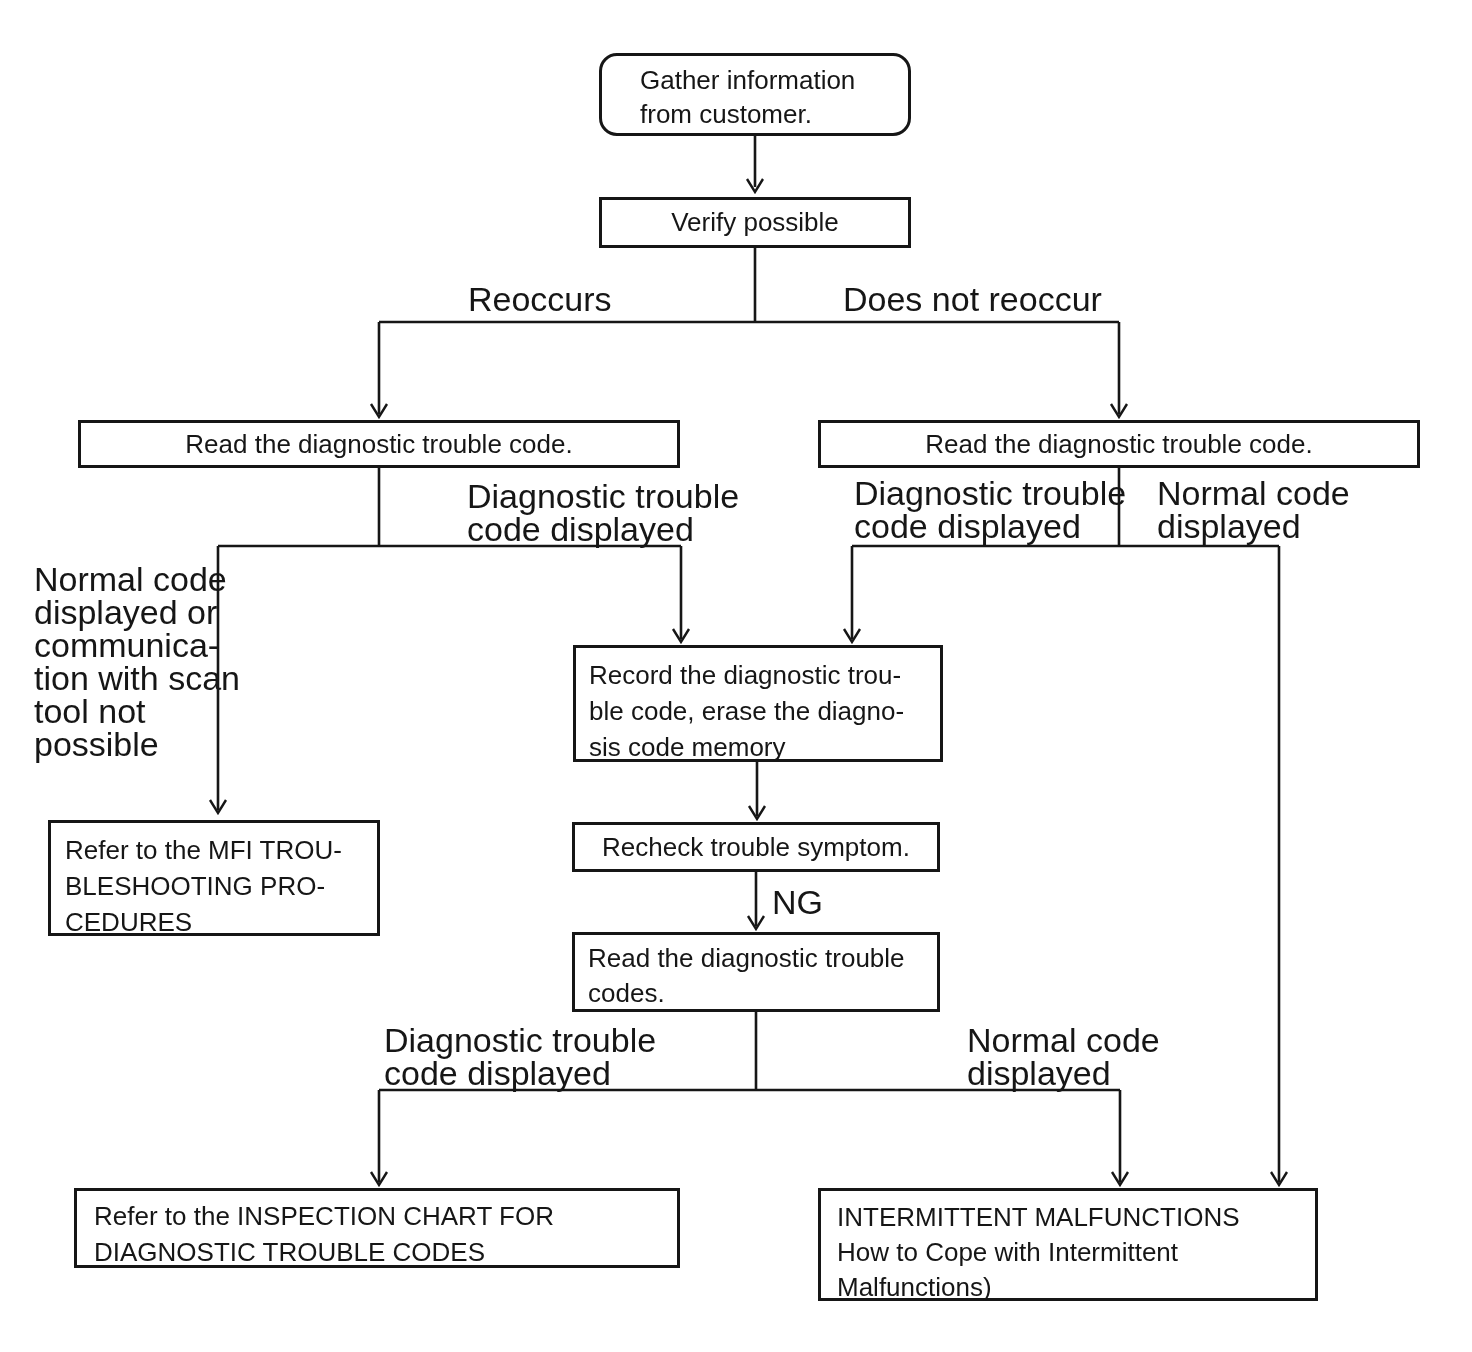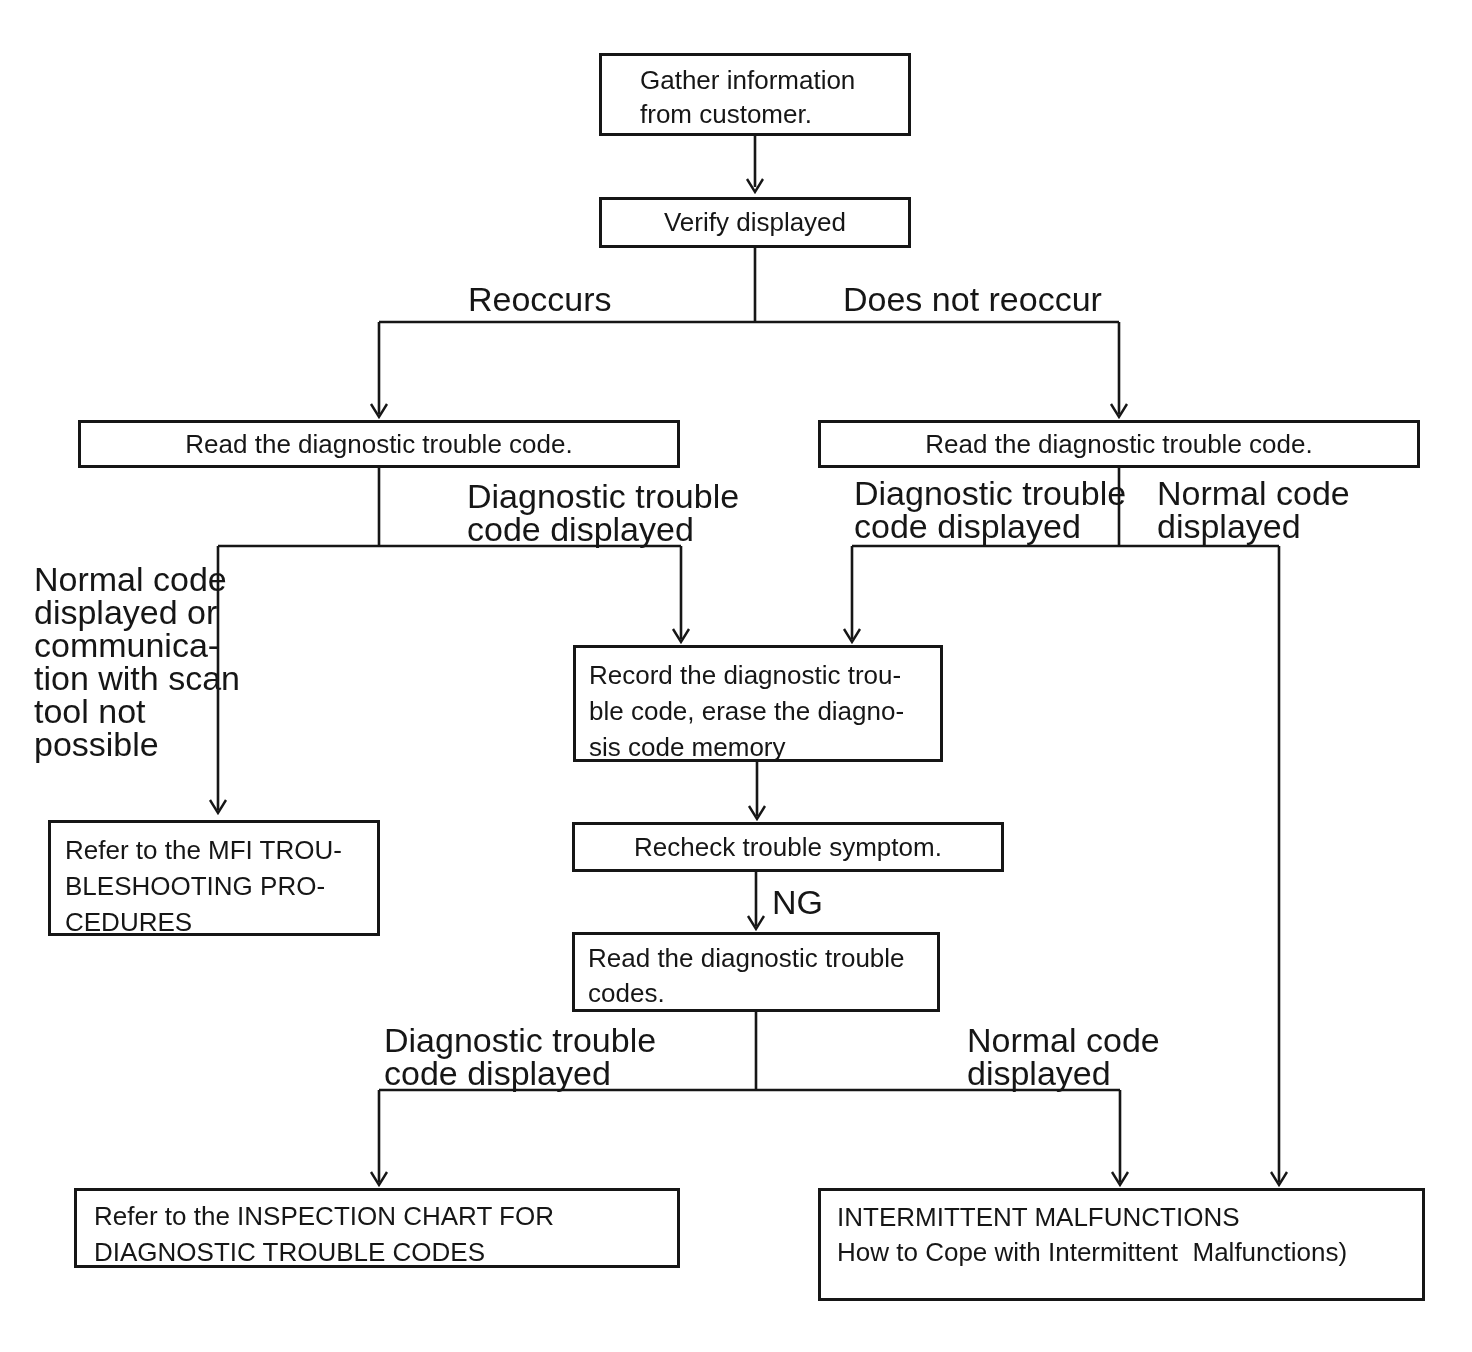--- a/index.html
+++ b/index.html
@@ -34,30 +34,30 @@
     align-items: center;
     justify-content: center;
     text-align: center;
   }
   .label {
     position: absolute;
     font-size: 34px;
     line-height: 33px;
     white-space: pre-wrap;
   }
-  #gather       { left: 599px; top: 53px;   width: 312px; height: 83px;  padding: 7px 12px 7px 38px; line-height: 34px; }
+  #gather       { left: 599px; top: 53px;   width: 312px; height: 83px;  padding: 7px 12px 7px 38px; line-height: 34px; border-radius: 18px; }
   #verify       { left: 599px; top: 197px;  width: 312px; height: 51px; }
   #read-left    { left: 78px;  top: 420px;  width: 602px; height: 48px; }
   #read-right   { left: 818px; top: 420px;  width: 602px; height: 48px; }
   #record       { left: 573px; top: 645px;  width: 370px; height: 117px; padding: 9px 10px 9px 13px; line-height: 36px; }
-  #recheck      { left: 572px; top: 822px;  width: 432px; height: 50px; }
+  #recheck      { left: 572px; top: 822px;  width: 368px; height: 50px; }
   #read-codes   { left: 572px; top: 932px;  width: 368px; height: 80px;  padding: 6px 2px 6px 13px; line-height: 35px; }
   #mfi          { left: 48px;  top: 820px;  width: 332px; height: 116px; padding: 9px 10px 9px 14px; line-height: 36px; }
   #inspection   { left: 74px;  top: 1188px; width: 606px; height: 80px;  padding: 7px 12px 7px 17px; line-height: 36px; }
-  #intermittent { left: 818px; top: 1188px; width: 607px; height: 113px; padding: 9px 24px 9px 16px; line-height: 35px; }
+  #intermittent { left: 818px; top: 1188px; width: 500px; height: 113px; padding: 9px 24px 9px 16px; line-height: 35px; }
 
   #lbl-reoccurs      { left: 468px;  top: 283px; }
   #lbl-does-not      { left: 843px;  top: 283px; }
   #lbl-dtc-left      { left: 467px;  top: 480px; }
   #lbl-dtc-right     { left: 854px;  top: 477px; }
   #lbl-normal-right  { left: 1157px; top: 477px; }
   #lbl-normal-comm   { left: 34px;   top: 563px; }
   #lbl-ng            { left: 772px;  top: 886px; }
   #lbl-dtc-bottom    { left: 384px;  top: 1024px; }
   #lbl-normal-bottom { left: 967px;  top: 1024px; }
@@ -86,21 +86,21 @@
              M749 806 L757 819 L765 806
              M748 916 L756 929 L764 916
              M371 1172 L379 1185 L387 1172
              M1112 1172 L1120 1185 L1128 1172
              M1271 1172 L1279 1185 L1287 1172" fill="none" stroke="#161616" stroke-width="2.4"></path>
   </svg>
 
   <div class="node" id="gather">Gather information
 from customer.</div>
 
-  <div class="node center" id="verify">Verify displayed</div>
+  <div class="node center" id="verify">Verify possible</div>
 
   <div class="node center" id="read-left">Read the diagnostic trouble code.</div>
 
   <div class="node center" id="read-right">Read the diagnostic trouble code.</div>
 
   <div class="node" id="record">Record the diagnostic trou-
 ble code, erase the diagno-
 sis code memory</div>
 
   <div class="node center" id="recheck">Recheck trouble symptom.</div>

